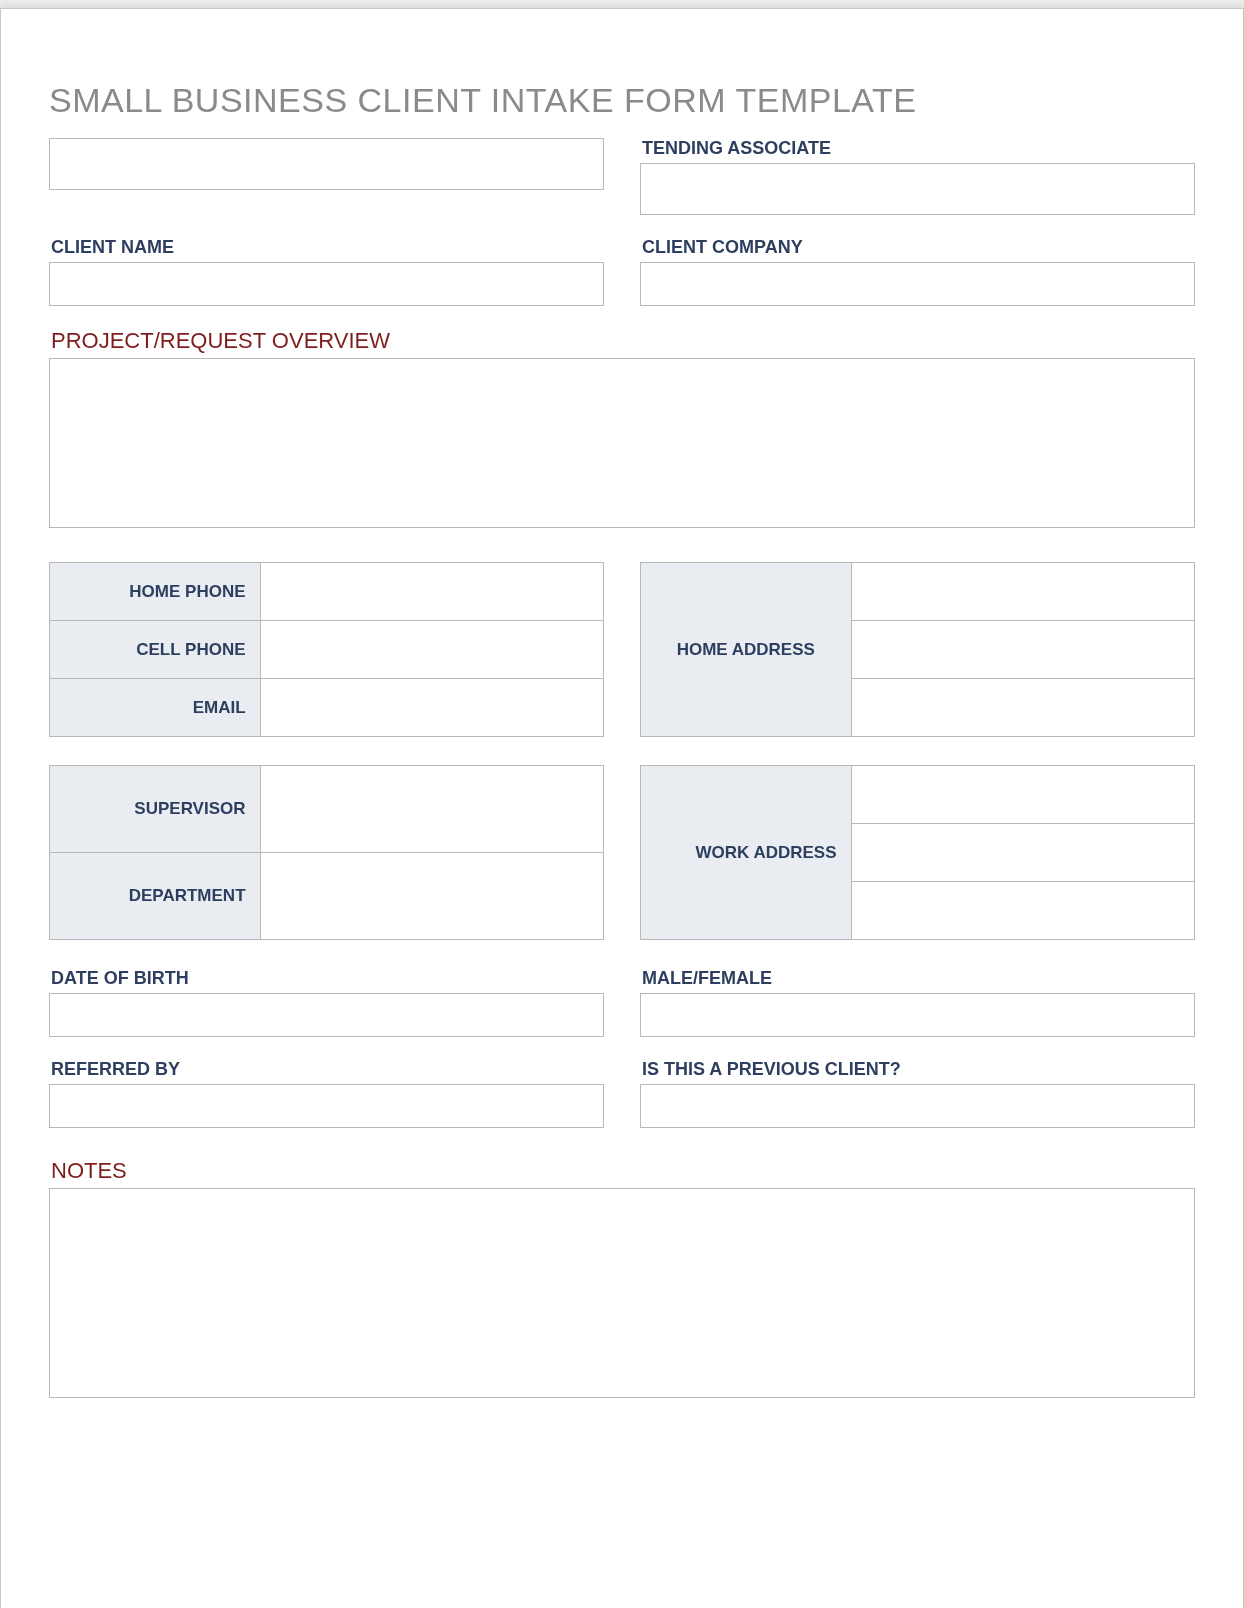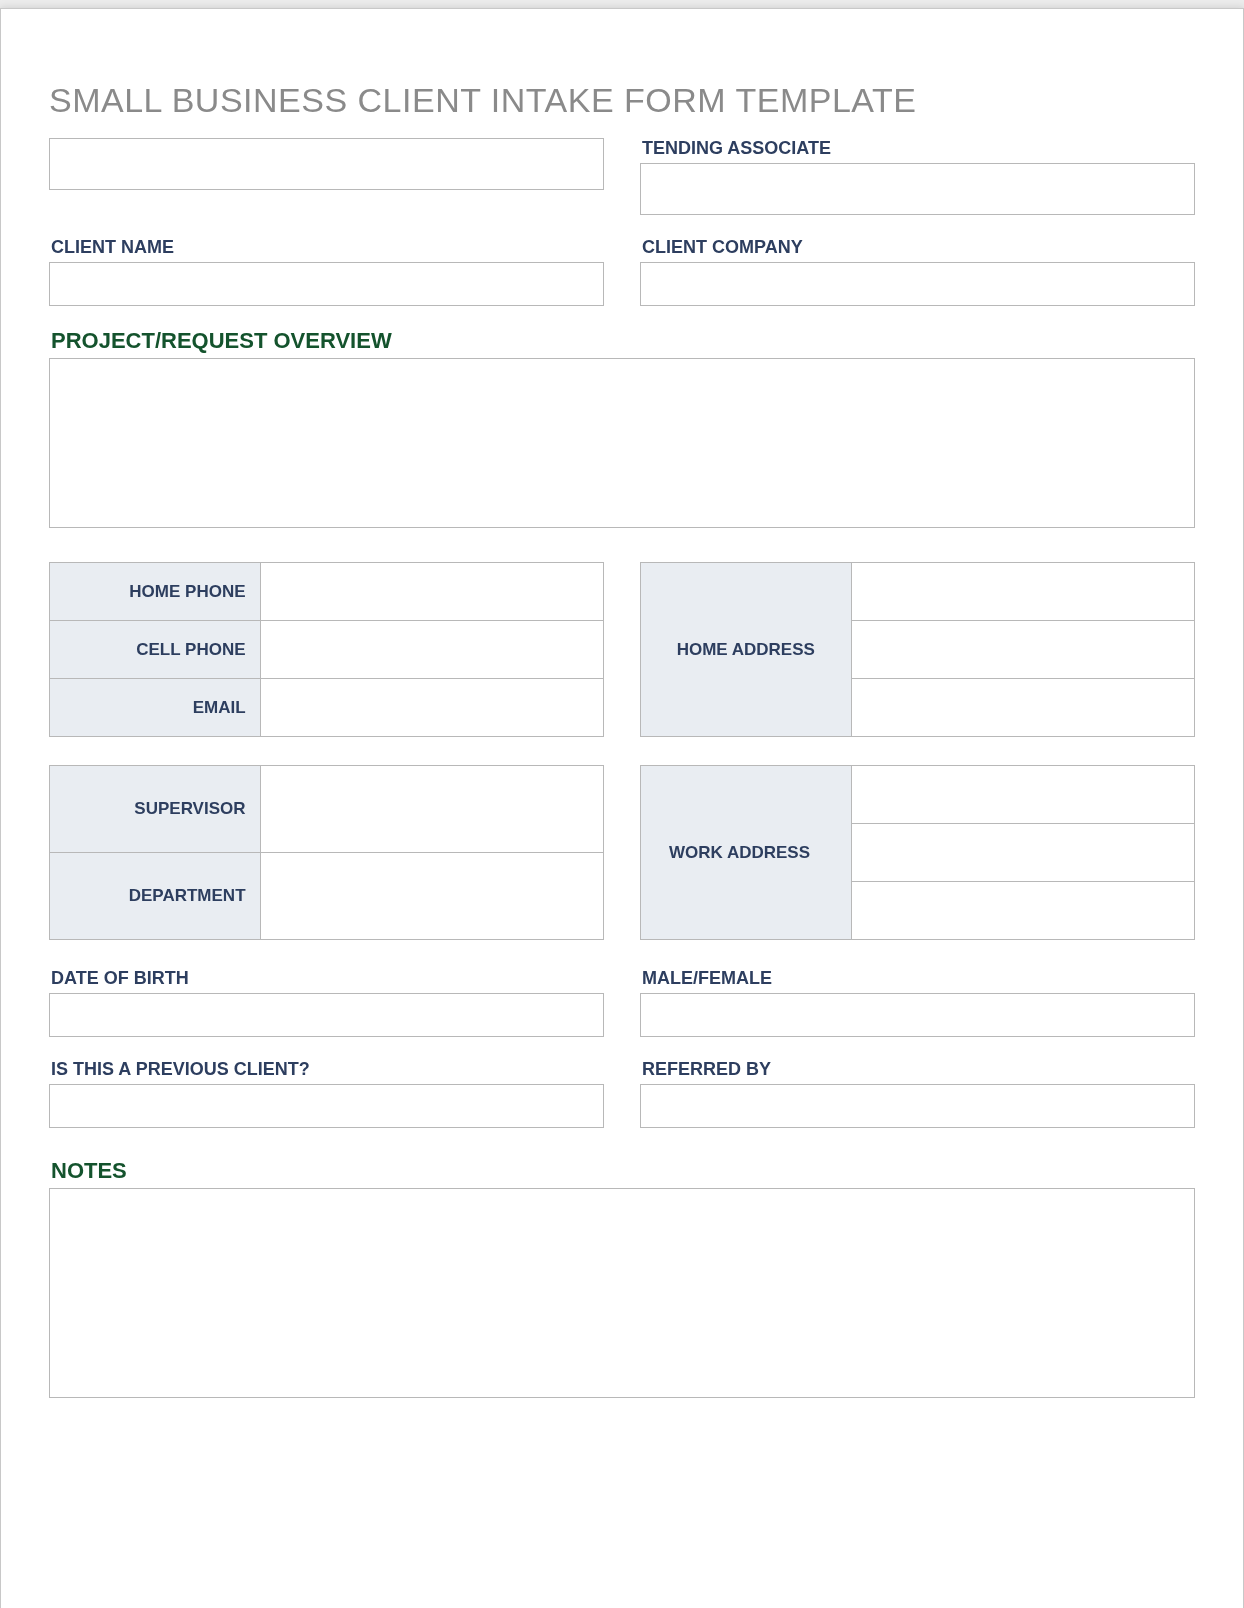--- a/index.html
+++ b/index.html
@@ -55,22 +55,22 @@
   .field-box {
     height: 52px;
     border: 1px solid var(--grey-border);
     background: #fff;
   }
   .field-box.short { height: 44px; }
 
   
   .section-header {
     font-size: 22px;
-    font-weight: 700;
-    color: #14532d;
+    font-weight: 400;
+    color: #7f1d1d;
     margin: 16px 0 4px 2px;
   }
 
   
   .big-box {
     width: 100%;
     border: 1px solid var(--grey-border);
     background: #fff;
   }
   .overview-box { height: 170px; margin-bottom: 34px; }
@@ -183,21 +183,21 @@
       </tr>
       <tr>
         <td class="lbl">DEPARTMENT</td>
         <td class="val"></td>
       </tr>
     </tbody>
       </table>
     <table class="info-table">
       <tbody>
           <tr>
-        <td class="lbl" rowspan="3" style="text-align:left;padding-left:28px;">WORK ADDRESS</td>
+        <td class="lbl" rowspan="3" style="text-align:right;padding-left:28px;">WORK ADDRESS</td>
         <td class="val"></td>
       </tr>
       <tr>
             <td class="val"></td>
           </tr>
       <tr>
             <td class="val"></td>
           </tr>
     </tbody>
       </table>
@@ -209,25 +209,25 @@
       <div class="field-box short"></div>
     </div>
     <div class="field">
       <div class="field-label">MALE/FEMALE</div>
       <div class="field-box short"></div>
     </div>
   </div>
 
   <div class="two-col">
     <div class="field">
+      <div class="field-label">REFERRED BY</div>
+      <div class="field-box short"></div>
+    </div>
+    <div class="field">
       <div class="field-label">IS THIS A PREVIOUS CLIENT?</div>
-      <div class="field-box short"></div>
-    </div>
-    <div class="field">
-      <div class="field-label">REFERRED BY</div>
       <div class="field-box short"></div>
     </div>
   </div>
 
   <div class="section-header" style="margin-top:30px;">NOTES</div>
   <div class="big-box notes-box"></div>
 
 </div>
 
 </body></html>

